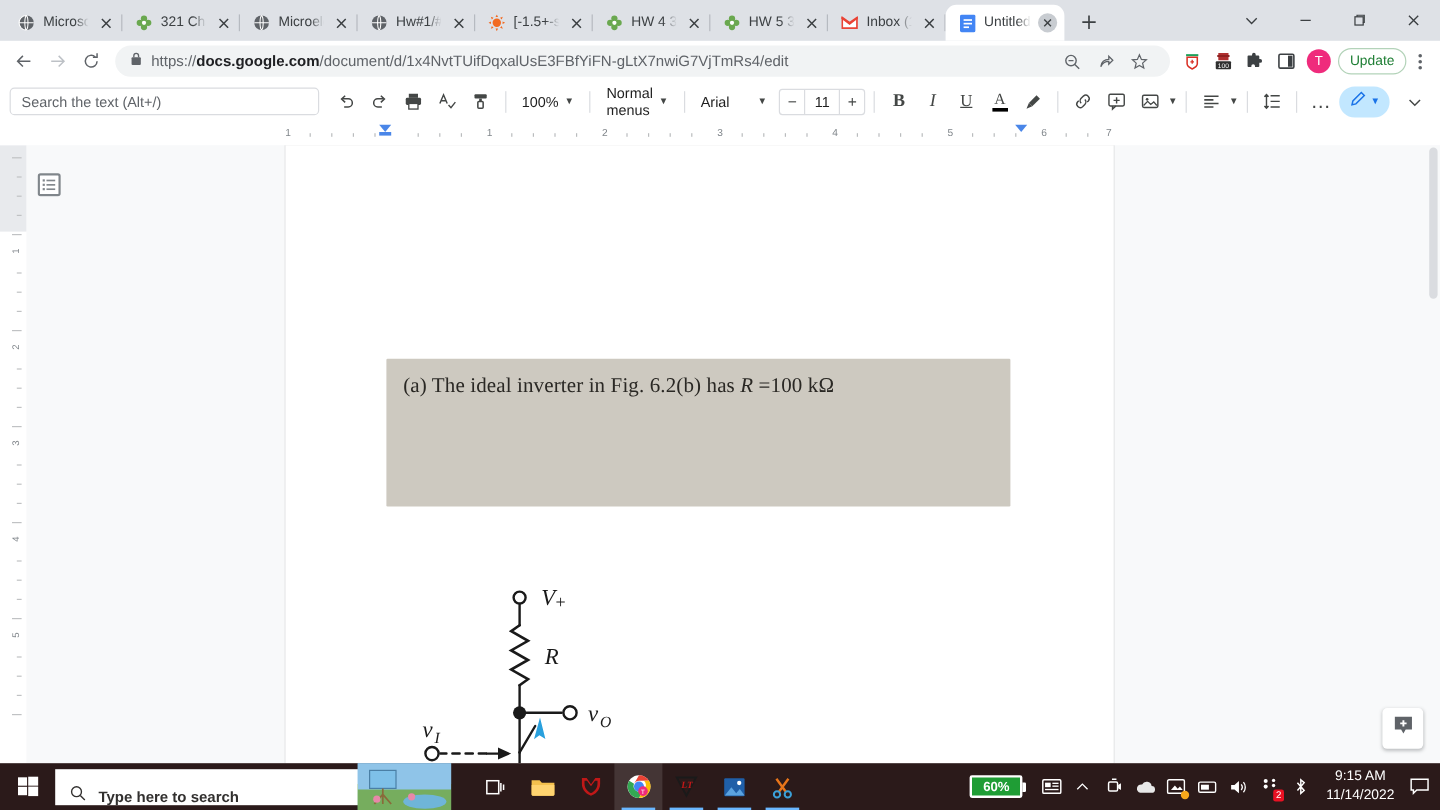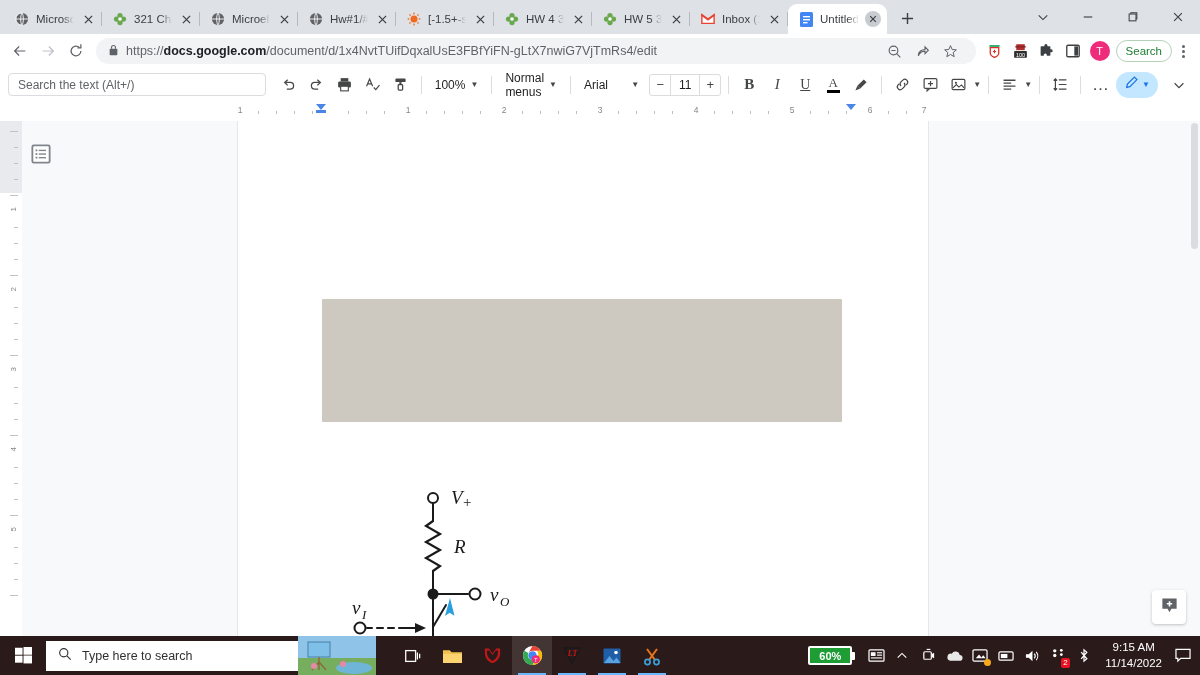--- a/index.html
+++ b/index.html
@@ -309,24 +309,25 @@
     background: #2b1a1a;
     display: flex;
     align-items: center;
     flex: 0 0 39px;
     position: relative;
   }
   .startbtn { width: 46px; height: 39px; display: flex; align-items: center; justify-content: center; }
   .tsearch {
     width: 266px; height: 30px;
     background: #fff;
-    display: flex; align-items: center; gap: 10px;
+    display: flex; align-items: flex-end; gap: 10px;
     padding: 0 12px;
     font-size: 12.5px; color: #32302f;
     flex: 0 0 266px;
+    font-weight: bold;
   }
   .tbicon {
     width: 40px; height: 39px;
     display: flex; align-items: center; justify-content: center;
     position: relative;
   }
   .tbicon.open::after {
     content: ""; position: absolute; bottom: 0; left: 6px; right: 6px;
     height: 2px; background: #6ab7ff;
   }
@@ -623,21 +624,21 @@
           <path d="M7.5 3a1.8 1.8 0 013.6 0v.8h2.6a.9.9 0 01.9.9V7.3h.9a1.8 1.8 0 010 3.6h-.9v3.3a.9.9 0 01-.9.9h-3.3v-.9a1.8 1.8 0 00-3.6 0v.9H4a.9.9 0 01-.9-.9V4.7a.9.9 0 01.9-.9h3.5z" fill="#3c4043"></path>
         </svg>
     </span>
     <span class="ext-icon">
       <svg width="16" height="16" viewBox="0 0 18 18">
           <rect x="2" y="2.5" width="14" height="13" rx="1.4" stroke="#3c4043" stroke-width="1.5" fill="none"></rect>
           <rect x="10.5" y="3.8" width="4.2" height="10.4" fill="#3c4043"></rect>
         </svg>
     </span>
     <span class="avatar">T</span>
-    <span class="updbtn">Search</span>
+    <span class="updbtn">Update</span>
     <span class="kebab">
         <i></i>
         <i></i>
         <i></i>
       </span>
   </div>
 
   <div class="docstoolbar">
     <div class="menusearch">Search the text (Alt+/)</div>
     <div style="width:12px"></div>
@@ -855,20 +856,21 @@
             <rect x="8.5" y="10.3" width="8" height="1.5"></rect>
             <rect x="5" y="14" width="2" height="2"></rect>
             <rect x="8.5" y="14.3" width="8" height="1.5"></rect>
           </g>
         </svg>
     </div>
 
     <div class="page">
 
       <div class="problem-img">
+        <div class="ln">(a) The ideal inverter in Fig. 6.2(b) has <i class="it">R</i> =100 kΩ</div>
       </div>
 
       <div class="circuit">
         <svg width="220" height="250" viewBox="0 0 220 250">
           <g stroke="#1a1a1a" stroke-width="2" fill="none" stroke-linecap="round">
 
             <circle cx="95" cy="22" r="5" fill="#fff"></circle>
             <path d="M95 27v18"></path>
 
             <path d="M95 45l-7 5 14 8-14 8 14 8-14 8 14 8-7 5" stroke-width="2.2"></path>

